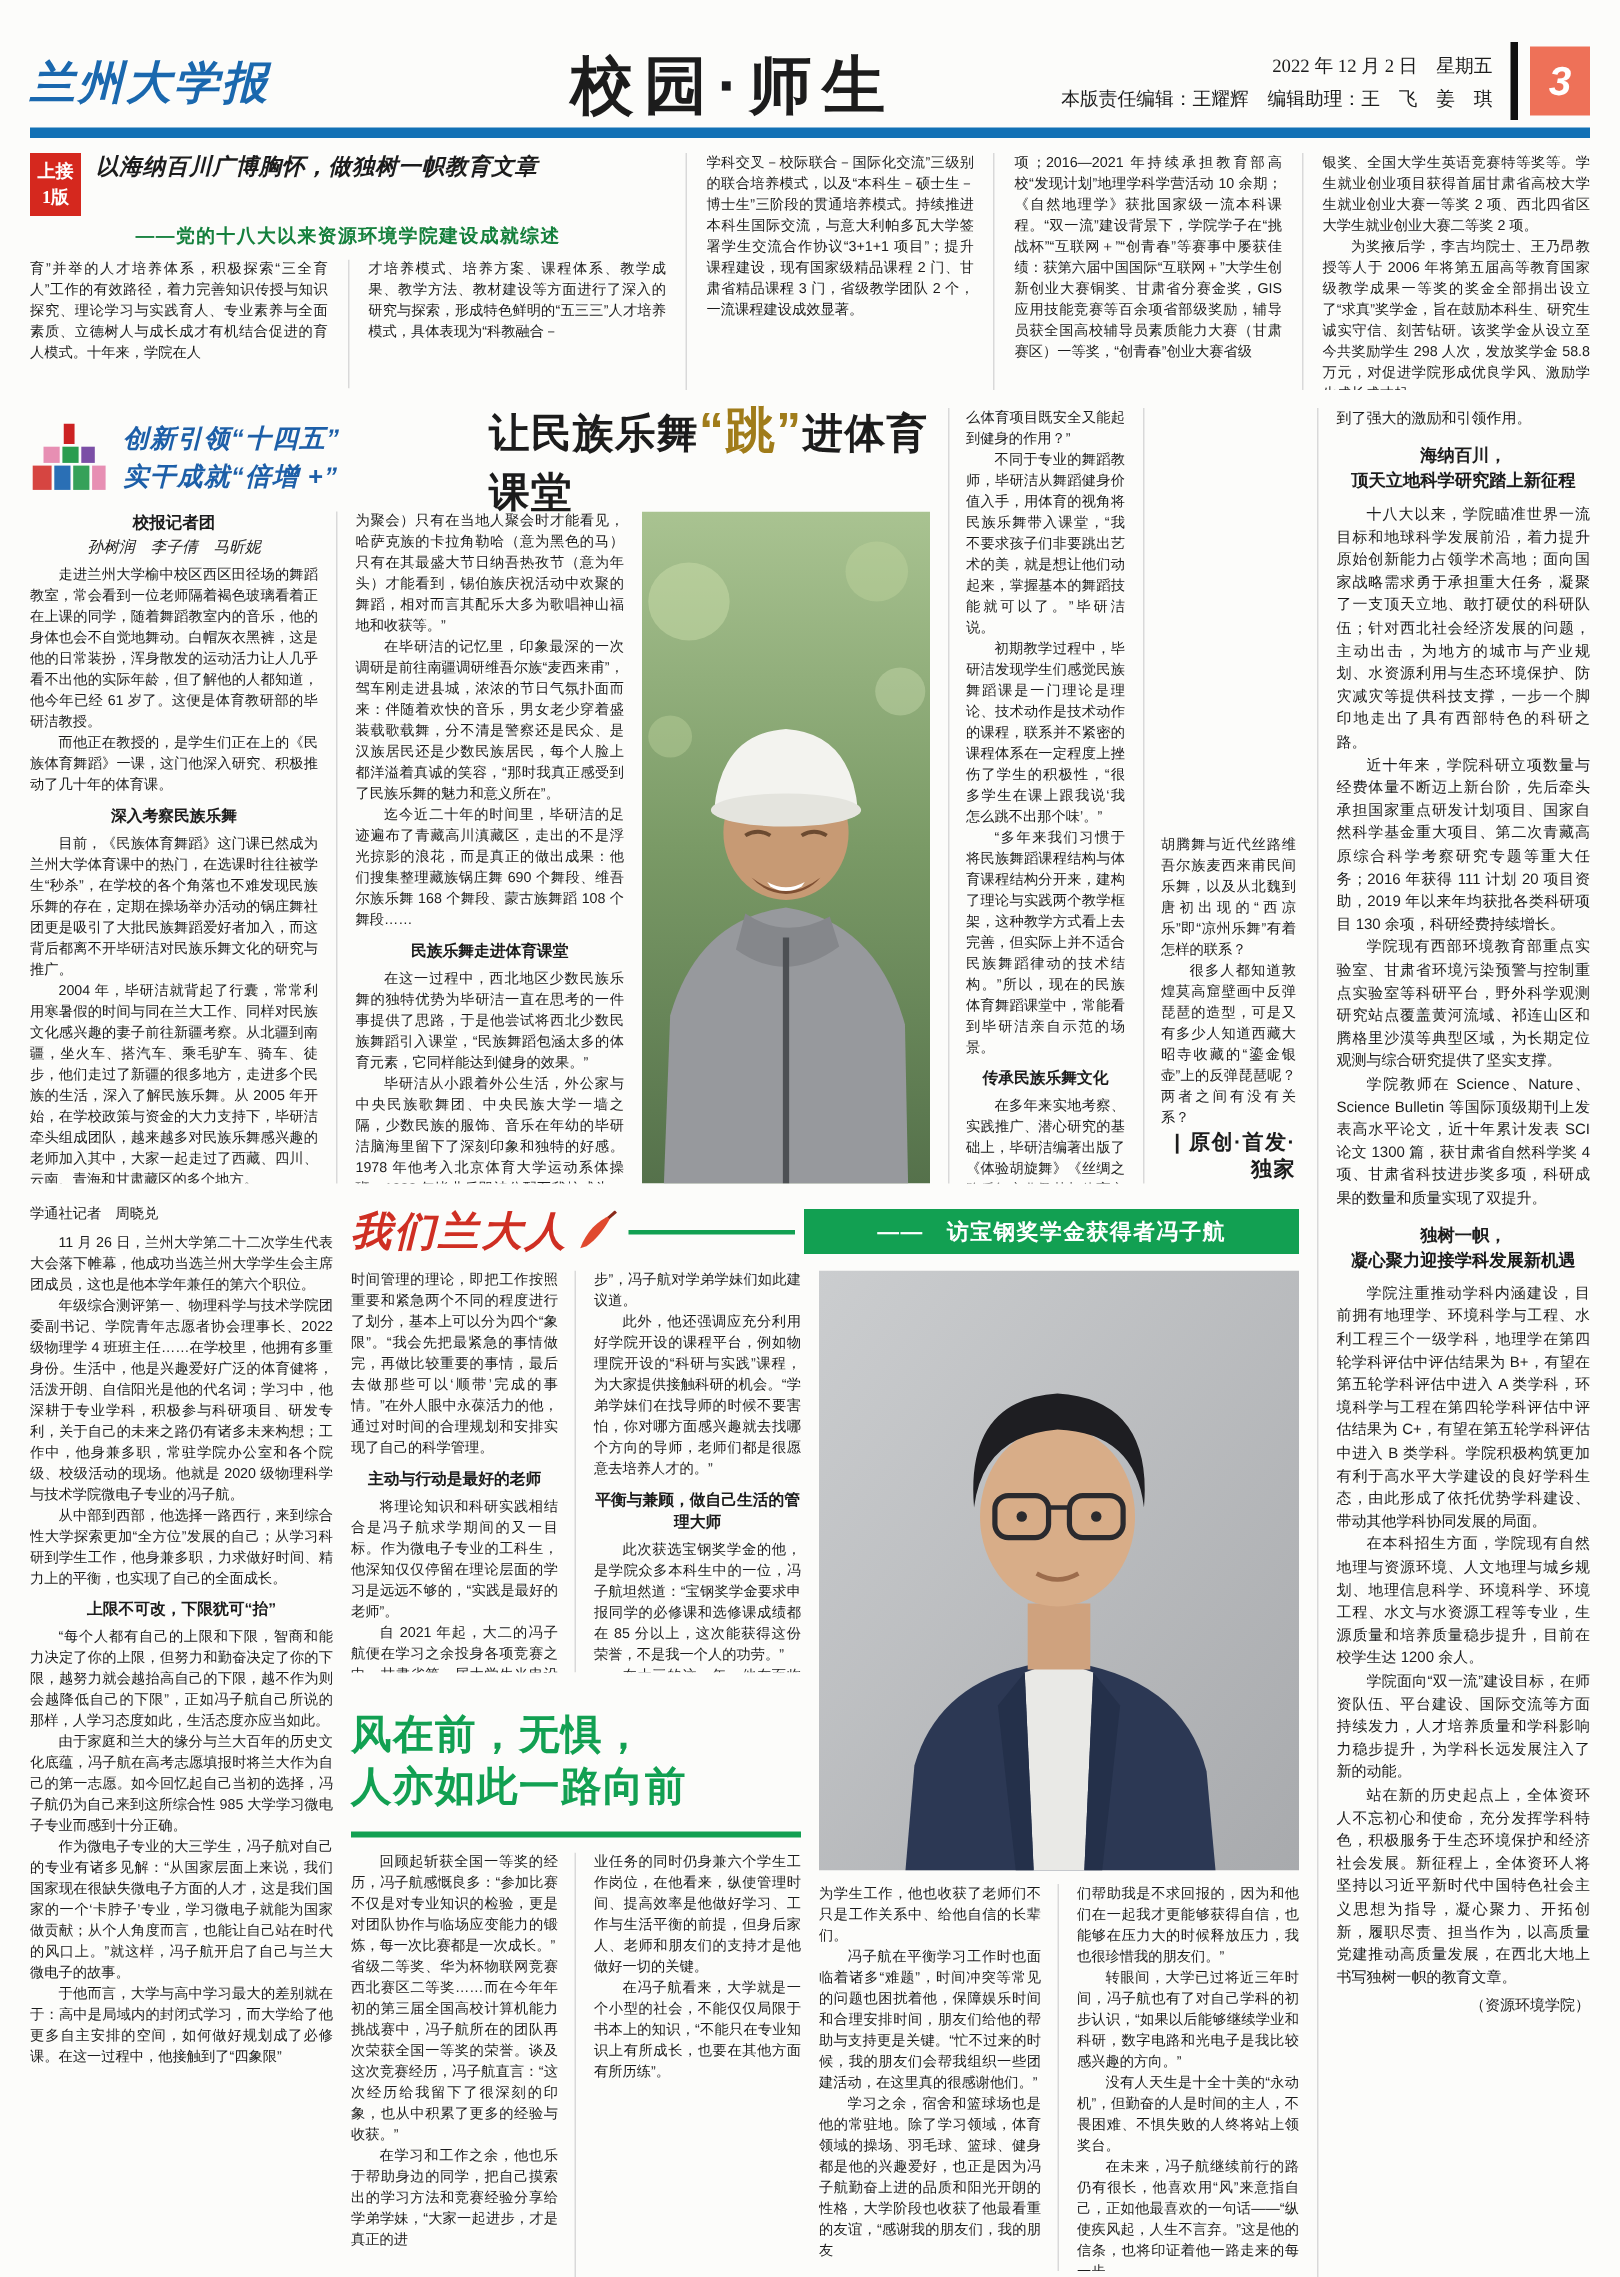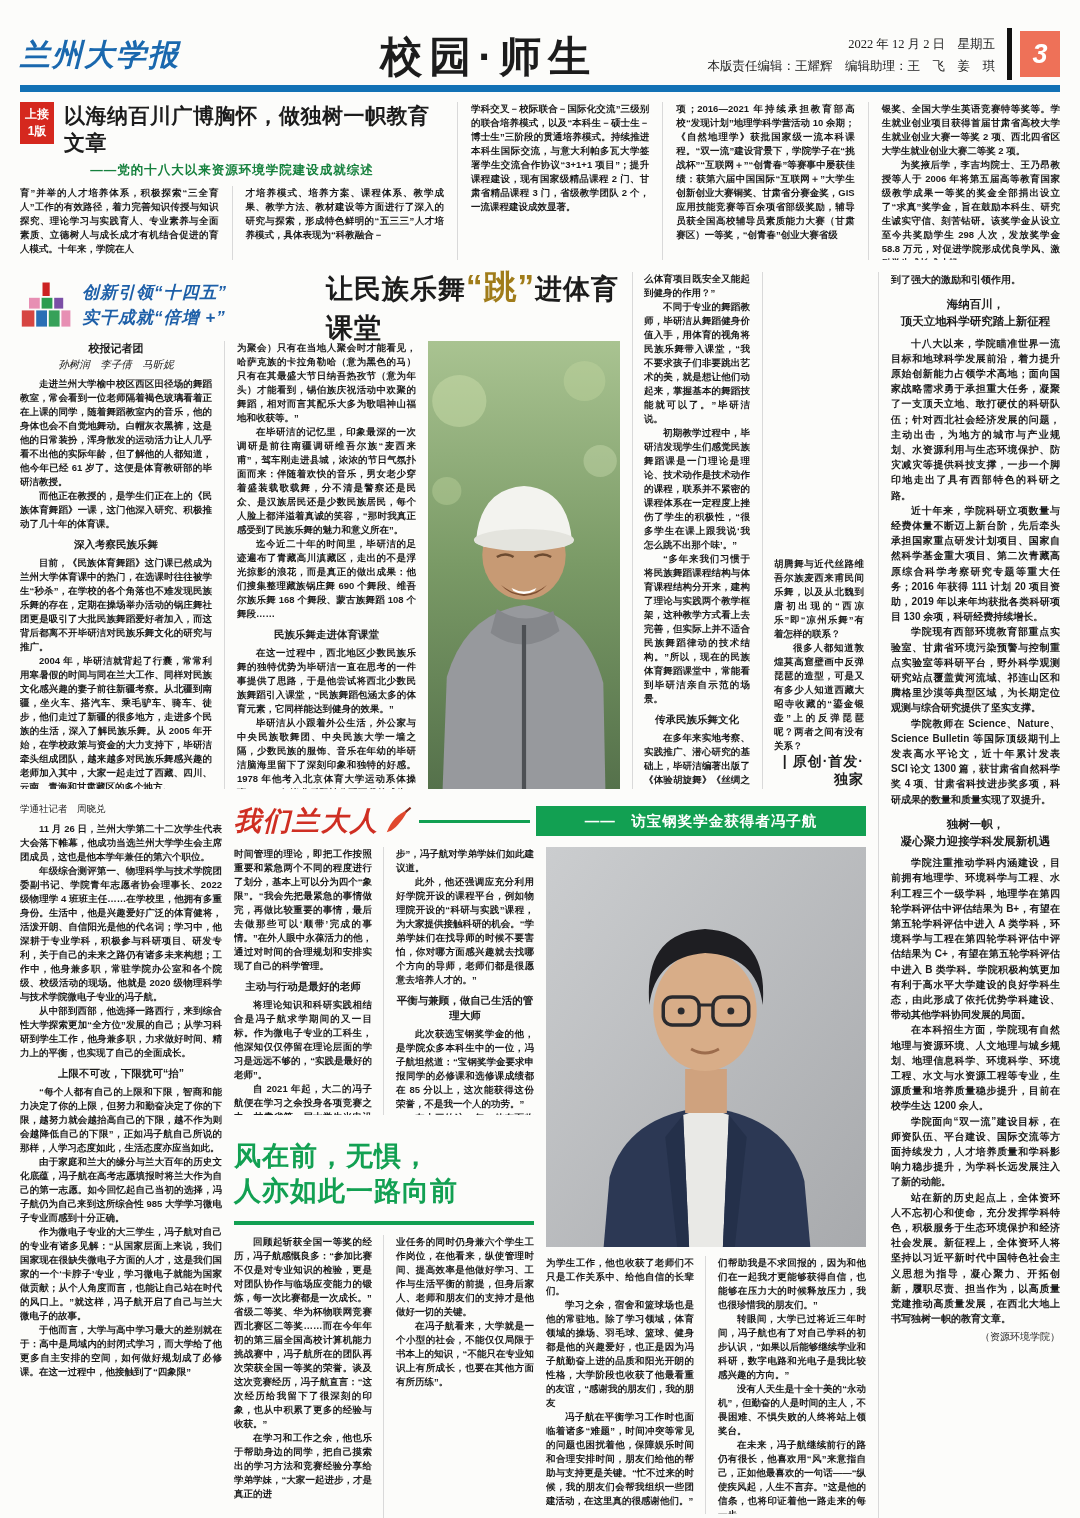--- a/index.html
+++ b/index.html
@@ -10,31 +10,31 @@
   .hdr { display:flex; align-items:flex-end; height:62px; }
   .mast { width:250px; font-family:"DejaVu Serif","Liberation Serif",serif; font-style:italic; font-weight:bold; font-size:30px; color:#1a68ae; letter-spacing:2px; padding-bottom:4px; }
   .sec-title { flex:1; text-align:center; font-size:42px; font-weight:900; letter-spacing:7px; line-height:1; padding-bottom:2px; }
   .pubinfo { text-align:right; font-family:"Liberation Serif","DejaVu Serif",serif; font-size:12.5px; line-height:1.75; white-space:nowrap; padding-bottom:2px; }
   .pgwrap { display:flex; align-items:center; margin-left:12px; }
   .pgbar { width:5px; height:52px; background:#111; margin-right:8px; }
   .pgnum { width:40px; height:46px; background:#ee7158; color:#fff; font-size:27px; font-style:italic; font-weight:bold; display:flex; align-items:center; justify-content:center; }
   .bluerule { height:7px; background:#1271b5; margin-top:5px; }
 
   
-  .para { font-size:9.5px; line-height:14px; text-align:justify; text-indent:2em;font-weight:bold; }
+  .para { font-size:9.5px; line-height:14px; text-align:justify; text-indent:2em; }
   .para.cont { text-indent:0; }
   .sub { font-size:10.5px; font-weight:bold; text-align:center; margin:6px 0 4px; white-space:pre-line; line-height:1.45; }
   .marker { font-weight:900; font-size:14px; text-align:right; letter-spacing:1px; }
 
   
   .strip { display:flex; gap:13px; margin-top:10px; height:158px; overflow:hidden; }
   .hlblock { width:424px; }
   .hlrow { display:flex; align-items:flex-start; gap:10px; }
   .tag { background:#d5281e; color:#fff; font-size:12px; font-weight:bold; text-align:center; line-height:1.4; padding:4px 5px; flex:0 0 auto; }
-  .hl1 { font-size:21px; font-weight:900; line-height:1.3; letter-spacing:.5px; }
+  .hl1 { font-size:15px; font-weight:900; line-height:1.3; letter-spacing:.5px;font-style:italic; }
   .deck { text-align:center; font-size:12.5px; font-weight:bold; color:#15803d; margin:5px 0 7px; letter-spacing:1px; }
   .hlcols { display:flex; gap:13px; height:86px; overflow:hidden; }
   .hlcols > div { flex:1; overflow:hidden; }
   .hlcols > div + div, .tcol { border-left:1px solid #d9d9d9; padding-left:13px; }
   .tcol { flex:1; overflow:hidden; }
 
   
   .mainrow { display:flex; margin-top:12px; }
   .mainleft { width:846px; }
   .rail { flex:1; border-left:1px solid #d9d9d9; margin-left:12px; padding-left:12px; overflow:hidden; }
@@ -99,21 +99,21 @@
     <div class="pgwrap">
       <div class="pgbar"></div>
       <div class="pgnum">3</div>
     </div>
   </div>
   <div class="bluerule"></div>
 
   <div class="strip">
     <div class="hlblock">
       <div class="hlrow">
-        <div class="tag" style="white-space:pre-line;">上接
+        <div class="tag" style="white-space:pre-line;font-family:Liberation Serif, serif;">上接
 1版</div>
         <div>
           <h1 class="hl1">以海纳百川广博胸怀，做独树一帜教育文章</h1>
         </div>
       </div>
       <div class="deck">——党的十八大以来资源环境学院建设成就综述</div>
       <div class="hlcols">
         <div>
             <p class="para cont">育”并举的人才培养体系，积极探索“三全育人”工作的有效路径，着力完善知识传授与知识探究、理论学习与实践育人、专业素养与全面素质、立德树人与成长成才有机结合促进的育人模式。十年来，学院在人</p>
           </div>
@@ -303,22 +303,22 @@
                   <rect x="168" y="150" width="36" height="28" rx="9" fill="none" stroke="#2a2a2e" stroke-width="3.5"></rect>
                   <path d="M154 158 h14" stroke="#2a2a2e" stroke-width="3"></path>
                   <circle cx="136" cy="164" r="3.5" fill="#2b2b2e"></circle>
                   <circle cx="186" cy="164" r="3.5" fill="#2b2b2e"></circle>
                   <path d="M146 202 q14 8 28 0" stroke="#9c6c4c" stroke-width="3" fill="none"></path>
                 </svg>
               </div>
               <div class="cols2 c4row">
                 <div>
                     <p class="para cont">为学生工作，他也收获了老师们不只是工作关系中、给他自信的长辈们。</p>
+                    <p class="para">冯子航在平衡学习工作时也面临着诸多“难题”，时间冲突等常见的问题也困扰着他，保障娱乐时间和合理安排时间，朋友们给他的帮助与支持更是关键。“忙不过来的时候，我的朋友们会帮我组织一些团建活动，在这里真的很感谢他们。”</p>
                     <p class="para">学习之余，宿舍和篮球场也是他的常驻地。除了学习领域，体育领域的操场、羽毛球、篮球、健身都是他的兴趣爱好，也正是因为冯子航勤奋上进的品质和阳光开朗的性格，大学阶段也收获了他最看重的友谊，“感谢我的朋友们，我的朋友</p>
-                    <p class="para">冯子航在平衡学习工作时也面临着诸多“难题”，时间冲突等常见的问题也困扰着他，保障娱乐时间和合理安排时间，朋友们给他的帮助与支持更是关键。“忙不过来的时候，我的朋友们会帮我组织一些团建活动，在这里真的很感谢他们。”</p>
                   </div>
                 <div>
                     <p class="para cont">们帮助我是不求回报的，因为和他们在一起我才更能够获得自信，也能够在压力大的时候释放压力，我也很珍惜我的朋友们。”</p>
                     <p class="para">转眼间，大学已过将近三年时间，冯子航也有了对自己学科的初步认识，“如果以后能够继续学业和科研，数字电路和光电子是我比较感兴趣的方向。”</p>
                     <p class="para">没有人天生是十全十美的“永动机”，但勤奋的人是时间的主人，不畏困难、不惧失败的人终将站上领奖台。</p>
                     <p class="para">在未来，冯子航继续前行的路仍有很长，他喜欢用“风”来意指自己，正如他最喜欢的一句话——“纵使疾风起，人生不言弃。”这是他的信条，也将印证着他一路走来的每一步。</p>
                   </div>
               </div>
 
             </div>

